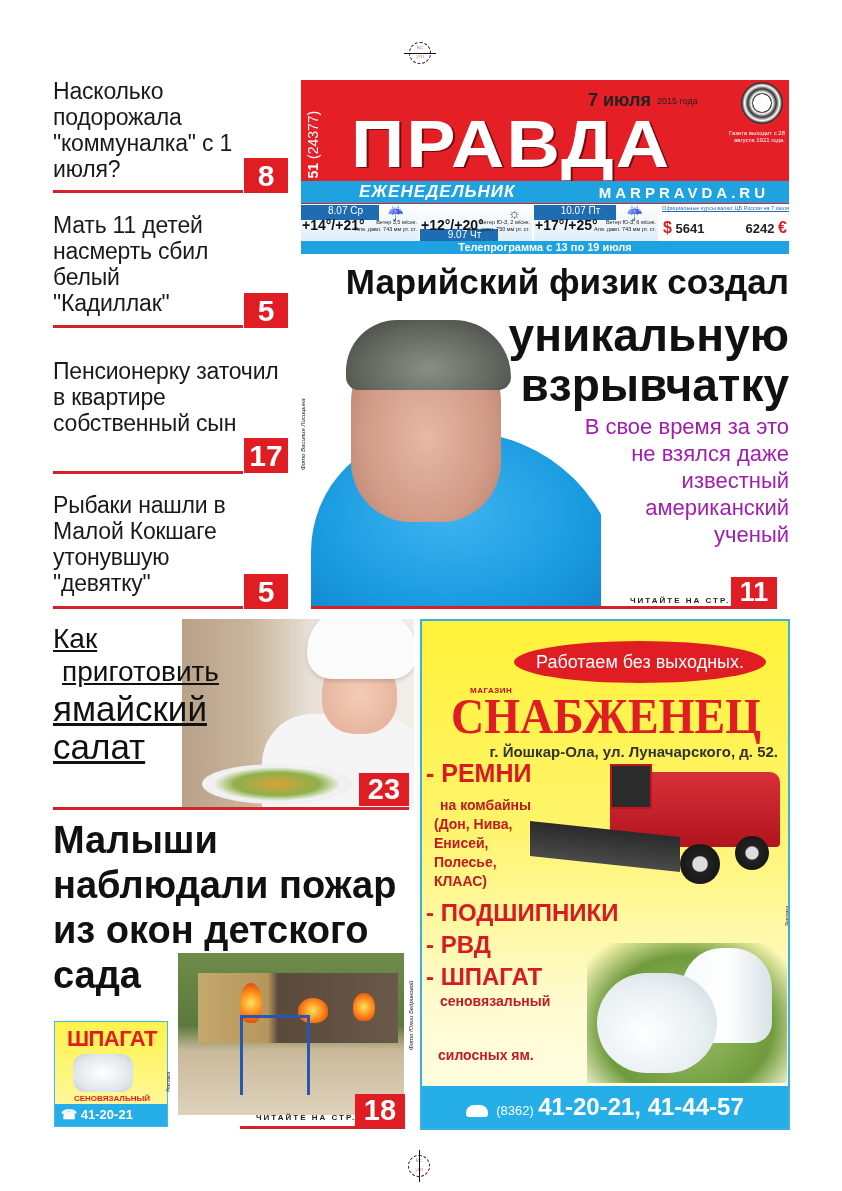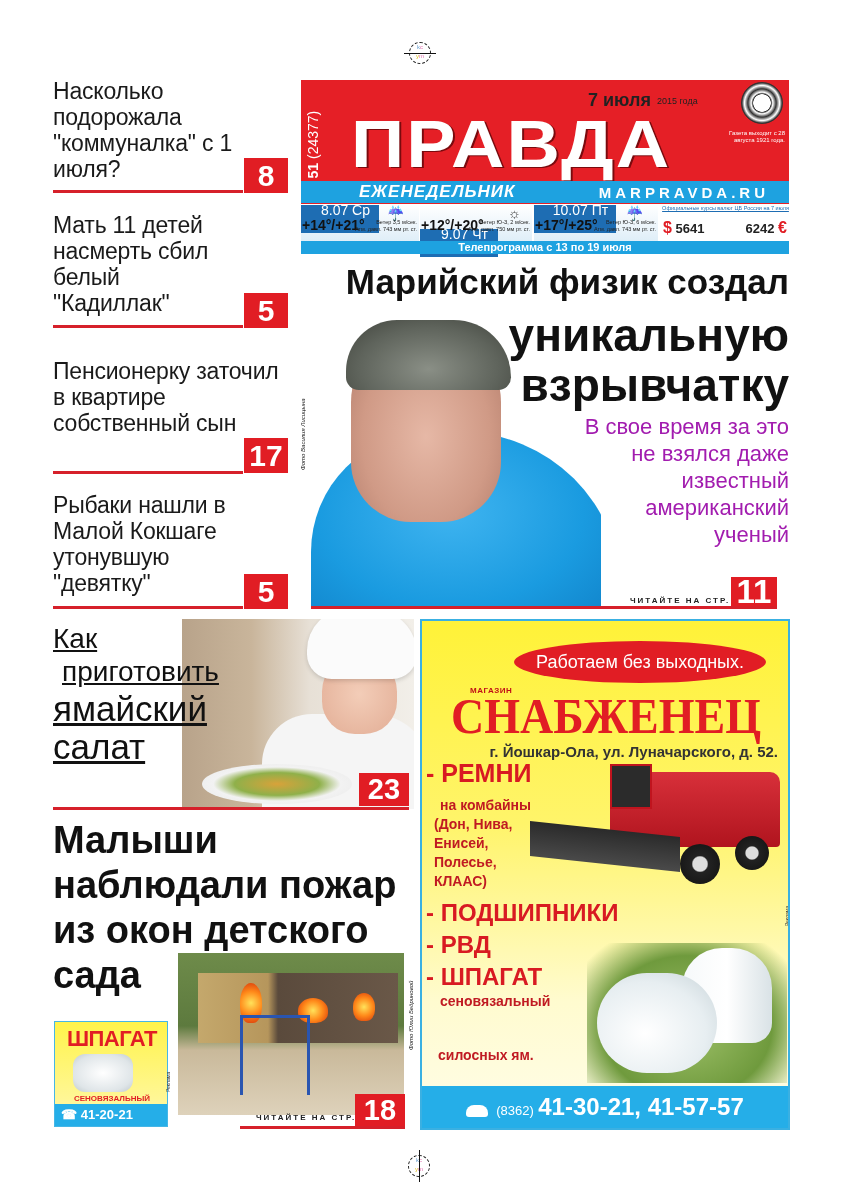--- a/index.html
+++ b/index.html
@@ -30,21 +30,21 @@
   .mast-date { position: absolute; left: 287px; top: 10px; font-size: 18px; font-weight: bold; color: #222; }
   .mast-year { position: absolute; left: 356px; top: 16px; font-size: 9px; color: #222; }
   .mast-emblem { position: absolute; right: 6px; top: 2px; width: 42px; height: 42px; border-radius: 50%; background: radial-gradient(circle, #fff 30%, #222 32%, #fff 38%, #333 50%, #fff 62%, #222 72%, #eee 100%); border: 1px solid #333; }
   .mast-since { position: absolute; right: 4px; top: 50px; width: 60px; font-size: 6px; line-height: 7px; color: #fff; text-align: right; }
 
   .blueband { position: absolute; left: 301px; top: 181px; width: 488px; height: 22px; background: #1ea2e0; }
   .weekly { position: absolute; left: 58px; top: 1px; font-size: 17px; font-weight: bold; font-style: italic; color: #fff; letter-spacing: 1px; }
   .site { position: absolute; right: 20px; top: 3px; font-size: 15px; font-weight: bold; color: #fff; letter-spacing: 4px; }
 
   .weather { position: absolute; top: 205px; height: 36px; background: linear-gradient(#ffffff, #dfeef8); }
-  .w-date { position: absolute; left: 0; top: 0; height: 28px; background: #1e6db3; color: #fff; font-size: 14px; line-height: 11px; text-align: center; padding-left: 11px; }
+  .w-date { position: absolute; left: 0; top: 0; height: 15px; background: #1e6db3; color: #fff; font-size: 10px; line-height: 11px; text-align: center; padding-left: 11px; }
   .w-temp { position: absolute; left: 1px; top: 12px; font-size: 14px; font-weight: bold; color: #111; white-space: nowrap; }
   .w-wind { position: absolute; top: 14px; font-size: 5.5px; line-height: 7px; color: #222; text-align: right; white-space: nowrap; }
   .w-icon { position: absolute; top: 0px; font-size: 14px; color: #333; }
 
   .rates { position: absolute; left: 662px; top: 205px; width: 127px; height: 36px; }
   .rates-title { font-size: 5.5px; line-height: 6px; color: #1e6db3; text-align: center; text-decoration: underline; }
   .rates-usd { position: absolute; left: 1px; top: 14px; font-size: 13px; font-weight: bold; color: #222; }
   .rates-usd span, .rates-eur span { color: #e11d24; font-size: 16px; }
   .rates-eur { position: absolute; right: 2px; top: 14px; font-size: 13px; font-weight: bold; color: #222; }
 
@@ -181,21 +181,21 @@
   <div class="hair"></div>
 </div>
 <div class="credit-vert" style="left:300px;top:470px;">Фото Василия Лисицына</div>
 
 <div class="main-head" style="top:262px;font-size:35px;">Марийский физик создал</div>
 <div class="main-head" style="top:308px;font-size:46px;">уникальную</div>
 <div class="main-head" style="top:358px;font-size:46px;">взрывчатку</div>
 <div class="main-sub">В свое время за это не взялся даже известный американский ученый</div>
 
 <div class="read-on" style="left:630px;top:596px;">ЧИТАЙТЕ НА СТР.</div>
-<div class="page-box" style="left:731px;top:577px;width:46px;height:30px;font-size:33px;line-height:30px;">11</div>
+<div class="page-box" style="left:731px;top:577px;width:46px;height:30px;font-size:27px;line-height:30px;">11</div>
 <div class="teaser-line" style="left:311px;top:606px;width:466px;"></div>
 
 <div class="chef-img">
   <div class="chef-coat"></div>
   <div class="chef-face"></div>
   <div class="chef-hat"></div>
   <div class="plate"></div>
 </div>
 <div class="abs" style="left:53px;top:622px;font-size:28px;line-height:33px;color:#111;">Как</div>
 <div class="abs" style="left:62px;top:655px;font-size:28px;line-height:33px;color:#111;">приготовить</div>
@@ -255,15 +255,15 @@
   <div class="ad-item ad-sub" style="left:12px;top:214px;">Енисей,</div>
   <div class="ad-item ad-sub" style="left:12px;top:233px;">Полесье,</div>
   <div class="ad-item ad-sub" style="left:12px;top:252px;">КЛААС)</div>
   <div class="ad-item ad-big" style="top:278px;font-size:24px;">- ПОДШИПНИКИ</div>
   <div class="ad-item ad-big" style="top:310px;font-size:24px;">- РВД</div>
   <div class="ad-item ad-big" style="top:342px;font-size:24px;">- ШПАГАТ</div>
   <div class="ad-item ad-sub" style="left:18px;top:372px;">сеновязальный</div>
   <div class="ad-item ad-sub" style="left:16px;top:426px;">силосных ям.</div>
 
   <div class="big-ad-phone">
-    <span class="phone-icon"></span><span class="code">(8362)</span> <span class="nums">41-30-21, 41-57-57</span>
+    <span class="phone-icon"></span><span class="code">(8362)</span> <span class="nums">41-20-21, 41-44-57</span>
   </div>
 </div>
 
 </body></html>

